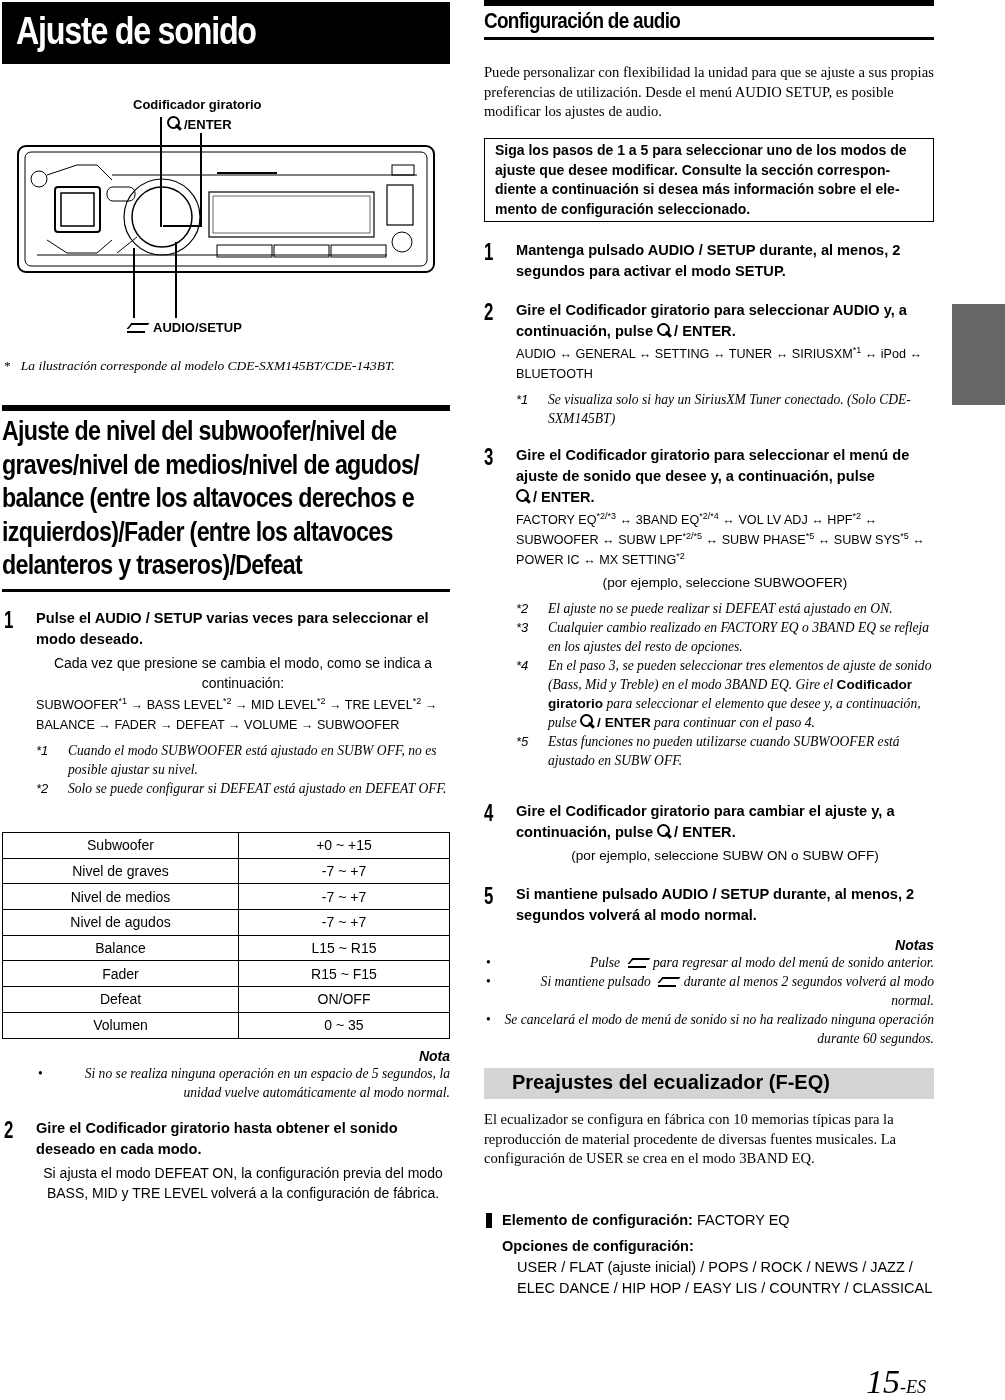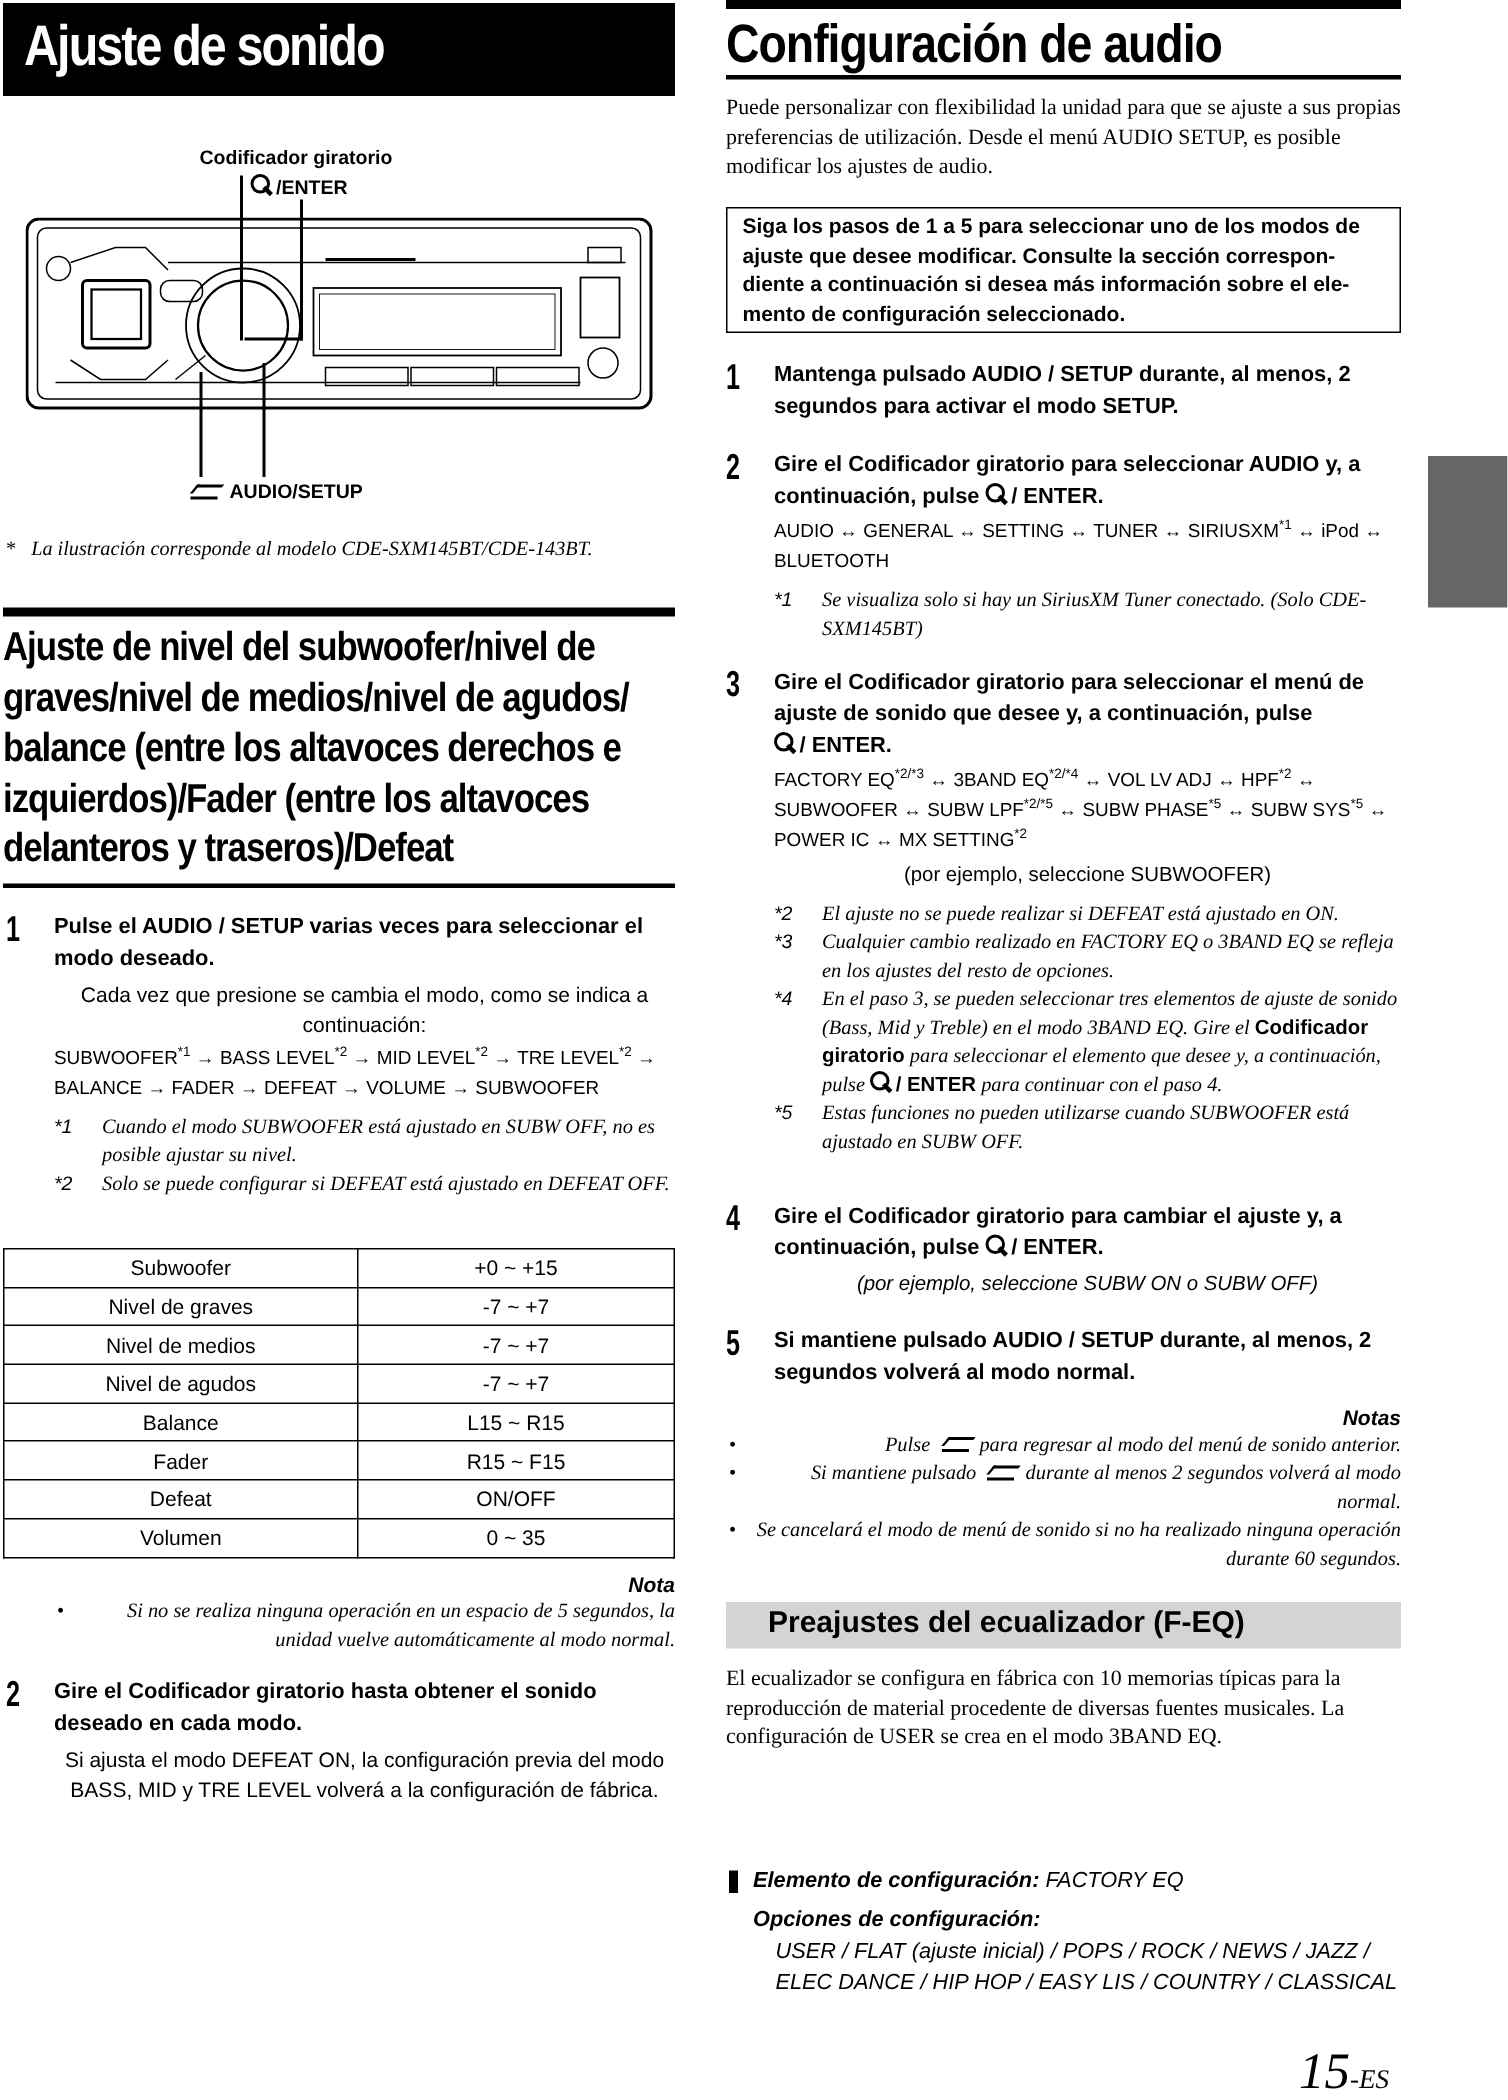--- a/index.html
+++ b/index.html
@@ -38,21 +38,21 @@
   table.ranges td { border: 1px solid #000; height: 25.7px; text-align: center; padding: 0; }
   table.ranges td:first-child { width: 236px; }
 
   .note-block { position: absolute; text-align: right; }
   .note-title { font-weight: bold; font-style: italic; font-size: 14px; }
   .bullet { position: relative; padding-left: 18px; font-family: "Liberation Serif", serif; font-style: italic; font-size: 13.6px; line-height: 19px; }
   .bullet::before { content: "•"; position: absolute; left: 2px; font-style: normal; }
 
   
   .h2r { position: absolute; left: 484px; top: 0; width: 450px; border-top: 6px solid #000; border-bottom: 3px solid #000;
-    font-weight: bold; font-size: 36px; height: 53px; padding-top: 2px; letter-spacing: -0.8px; }
+    font-weight: bold; font-size: 22px; height: 40px; padding-top: 2px; letter-spacing: -0.8px; }
   .h2r span { display: inline-block; transform: scaleX(0.86); transform-origin: left; }
 
   .serif-para { font-family: "Liberation Serif", serif; font-size: 14.6px; line-height: 19.6px; }
 
   .boxed { position: absolute; left: 484px; top: 138px; width: 450px; height: 84px; border: 1px solid #000; padding: 2px 10px; font-weight: bold; font-size: 14px; line-height: 19.6px; }
 
   .gray-head { position: absolute; left: 484px; top: 1068px; width: 450px; height: 31px; background: #d4d4d4; font-weight: bold; font-size: 20px; padding: 3px 0 0 28px; }
 
   .side-tab { position: absolute; left: 952px; top: 304px; width: 53px; height: 101px; background: #666666; }
 
@@ -60,21 +60,21 @@
   .page-num .suf { font-size: 18px; }
 
   .icon-search { display: inline-block; width: 15px; height: 15px; position: relative; vertical-align: -2px; margin-right: 2px; }
   .icon-search::before { content: ""; position: absolute; left: 0; top: 0; width: 9px; height: 9px; border: 2px solid #000; border-radius: 50%; }
   .icon-search::after { content: ""; position: absolute; left: 10px; top: 8px; width: 2.5px; height: 7px; background: #000; transform: rotate(-45deg); }
 
   .icon-back { display: inline-block; width: 20px; height: 12px; position: relative; vertical-align: -1px; margin: 0 3px; }
   .icon-back::before { content: ""; position: absolute; left: 1px; bottom: 0; width: 18px; height: 2.5px; background: #000; }
   .icon-back::after { content: ""; position: absolute; left: 3px; top: 2px; width: 16px; height: 4px; border-top: 2.5px solid #000; border-left: 2.5px solid #000; transform: skewX(-40deg); }
 
-  .setting-item { position: absolute; left: 484px; top: 1244px; width: 450px; font-style: italic; }
+  .setting-item { position: absolute; left: 484px; top: 1210px; width: 450px; }
   .setting-item .marker { position: absolute; left: 2px; top: 3px; width: 6px; height: 15px; background: #000; }
 </style>
 </head>
 <body>
 
 <div class="title-bar"><span>Ajuste de sonido</span></div>
 
 <div class="device-wrap">
   <div class="lbl" style="left:118px; top:2px;">Codificador giratorio</div>
   <div class="lbl" style="left:152px; top:21px;">
@@ -258,21 +258,21 @@
       <div class="fn"><span class="m">*4</span><span>En el paso 3, se pueden seleccionar tres elementos de ajuste de sonido (Bass, Mid y Treble) en el modo 3BAND EQ. Gire el </span><b>Codificador giratorio</b><span> para seleccionar el elemento que desee y, a continuación, pulse </span><span class="icon-search"></span><b>/ ENTER</b><span> para continuar con el paso 4.</span></div>
       <div class="fn"><span class="m">*5</span><span>Estas funciones no pueden utilizarse cuando SUBWOOFER está ajustado en SUBW OFF.</span></div>
     </div>
   </div>
 </div>
 
 <div class="step" style="left:484px; top:801px; width:450px;">
   <div class="num">4</div>
   <div class="body">
     <div class="head"><span>Gire el </span><span>Codificador giratorio</span><span> para cambiar el ajuste y, a continuación, pulse </span><span class="icon-search"></span><span>/ ENTER</span><span>.</span></div>
-    <div class="para" style="font-size:13.6px;font-style:italic;">(por ejemplo, seleccione SUBW ON o SUBW OFF)</div>
+    <div class="para" style="font-size:13.6px;">(por ejemplo, seleccione SUBW ON o SUBW OFF)</div>
   </div>
 </div>
 
 <div class="step" style="left:484px; top:884px; width:450px;">
   <div class="num">5</div>
   <div class="body">
     <div class="head"><span>Si mantiene pulsado </span><span>AUDIO / SETUP</span><span> durante, al menos, 2 segundos volverá al modo normal.</span></div>
   </div>
 </div>
 

